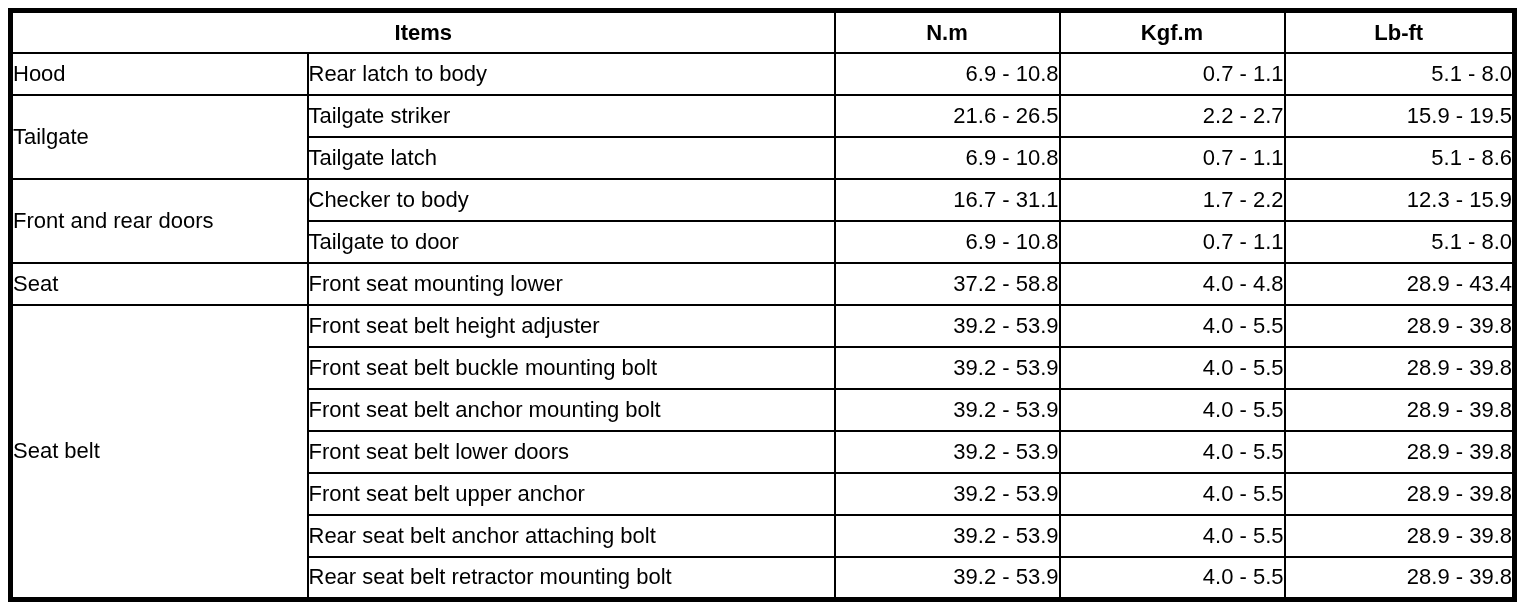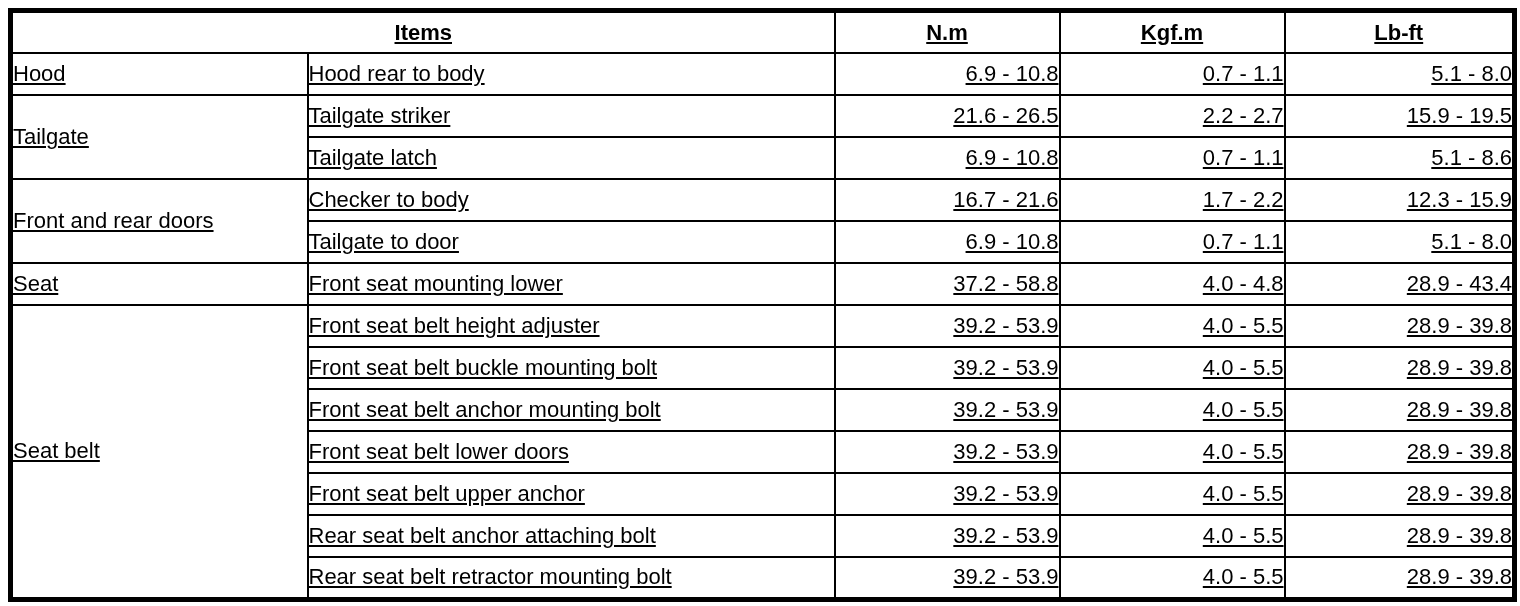--- a/index.html
+++ b/index.html
@@ -14,21 +14,20 @@
     padding: 8px;
     font-family: "Liberation Sans", "DejaVu Sans", sans-serif;
     color: #000000;
   }
   table.torque {
     width: 1504px;
     height: 590px;
     border-collapse: collapse;
     table-layout: fixed;
     border: 5px solid #000000;
-    text-decoration: underline;
   }
   table.torque td, table.torque th {
     border: 2px solid #000000;
     font-size: 22px;
     font-weight: normal;
     padding: 0;
     vertical-align: middle;
     overflow: hidden;
     white-space: nowrap;
   }
@@ -69,21 +68,21 @@
       <th colspan="2">Items</th>
       <th>N.m</th>
       <th>Kgf.m</th>
       <th>Lb-ft</th>
     </tr>
   </thead>
   <tbody>
 
     <tr class="data-row">
       <td class="cat">Hood</td>
-      <td class="item">Hood rear to body</td>
+      <td class="item">Rear latch to body</td>
       <td class="val">6.9 - 10.8</td>
       <td class="val">0.7 - 1.1</td>
       <td class="val">5.1 - 8.0</td>
     </tr>
 
     <tr class="data-row">
       <td class="cat cat-span" rowspan="2">Tailgate</td>
       <td class="item">Tailgate striker</td>
       <td class="val">21.6 - 26.5</td>
       <td class="val">2.2 - 2.7</td>
@@ -92,21 +91,21 @@
     <tr class="data-row">
       <td class="item">Tailgate latch</td>
       <td class="val">6.9 - 10.8</td>
       <td class="val">0.7 - 1.1</td>
       <td class="val">5.1 - 8.6</td>
     </tr>
 
     <tr class="data-row">
       <td class="cat cat-span" rowspan="2">Front and rear doors</td>
       <td class="item">Checker to body</td>
-      <td class="val">16.7 - 21.6</td>
+      <td class="val">16.7 - 31.1</td>
       <td class="val">1.7 - 2.2</td>
       <td class="val">12.3 - 15.9</td>
     </tr>
     <tr class="data-row">
       <td class="item">Tailgate to door</td>
       <td class="val">6.9 - 10.8</td>
       <td class="val">0.7 - 1.1</td>
       <td class="val">5.1 - 8.0</td>
     </tr>
 

